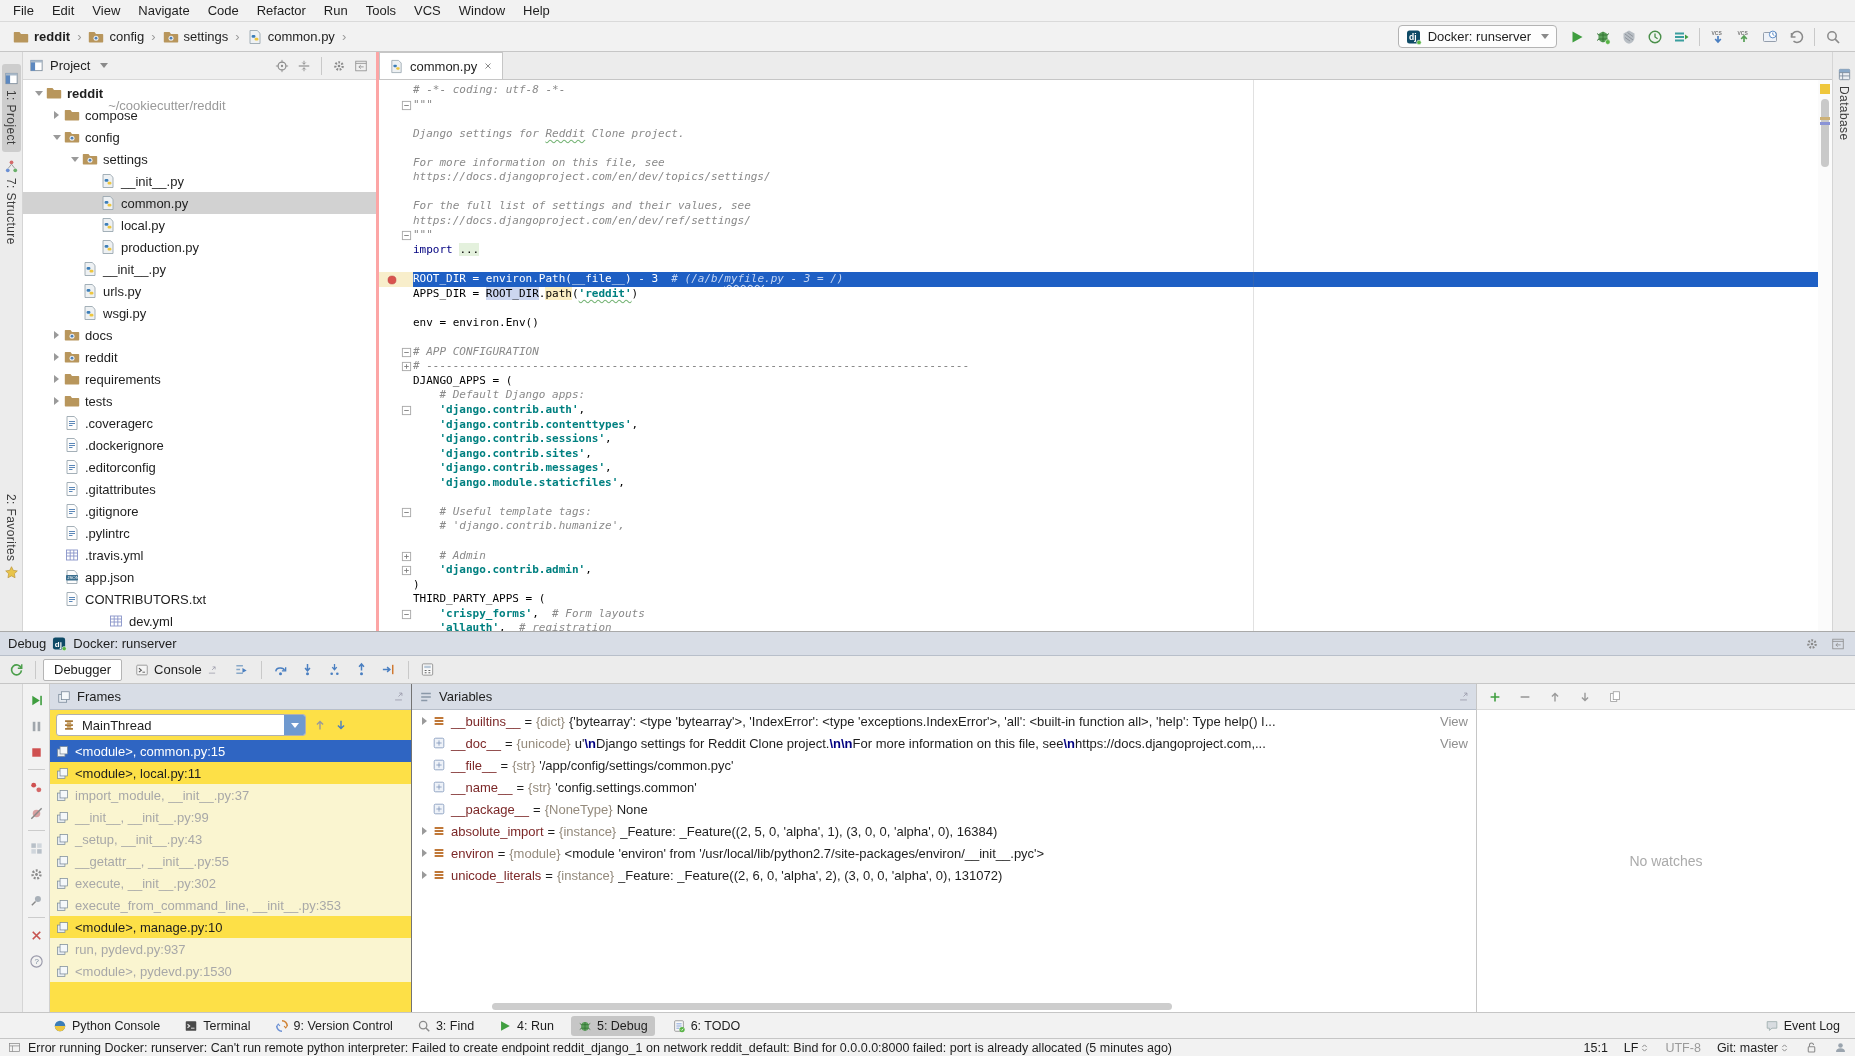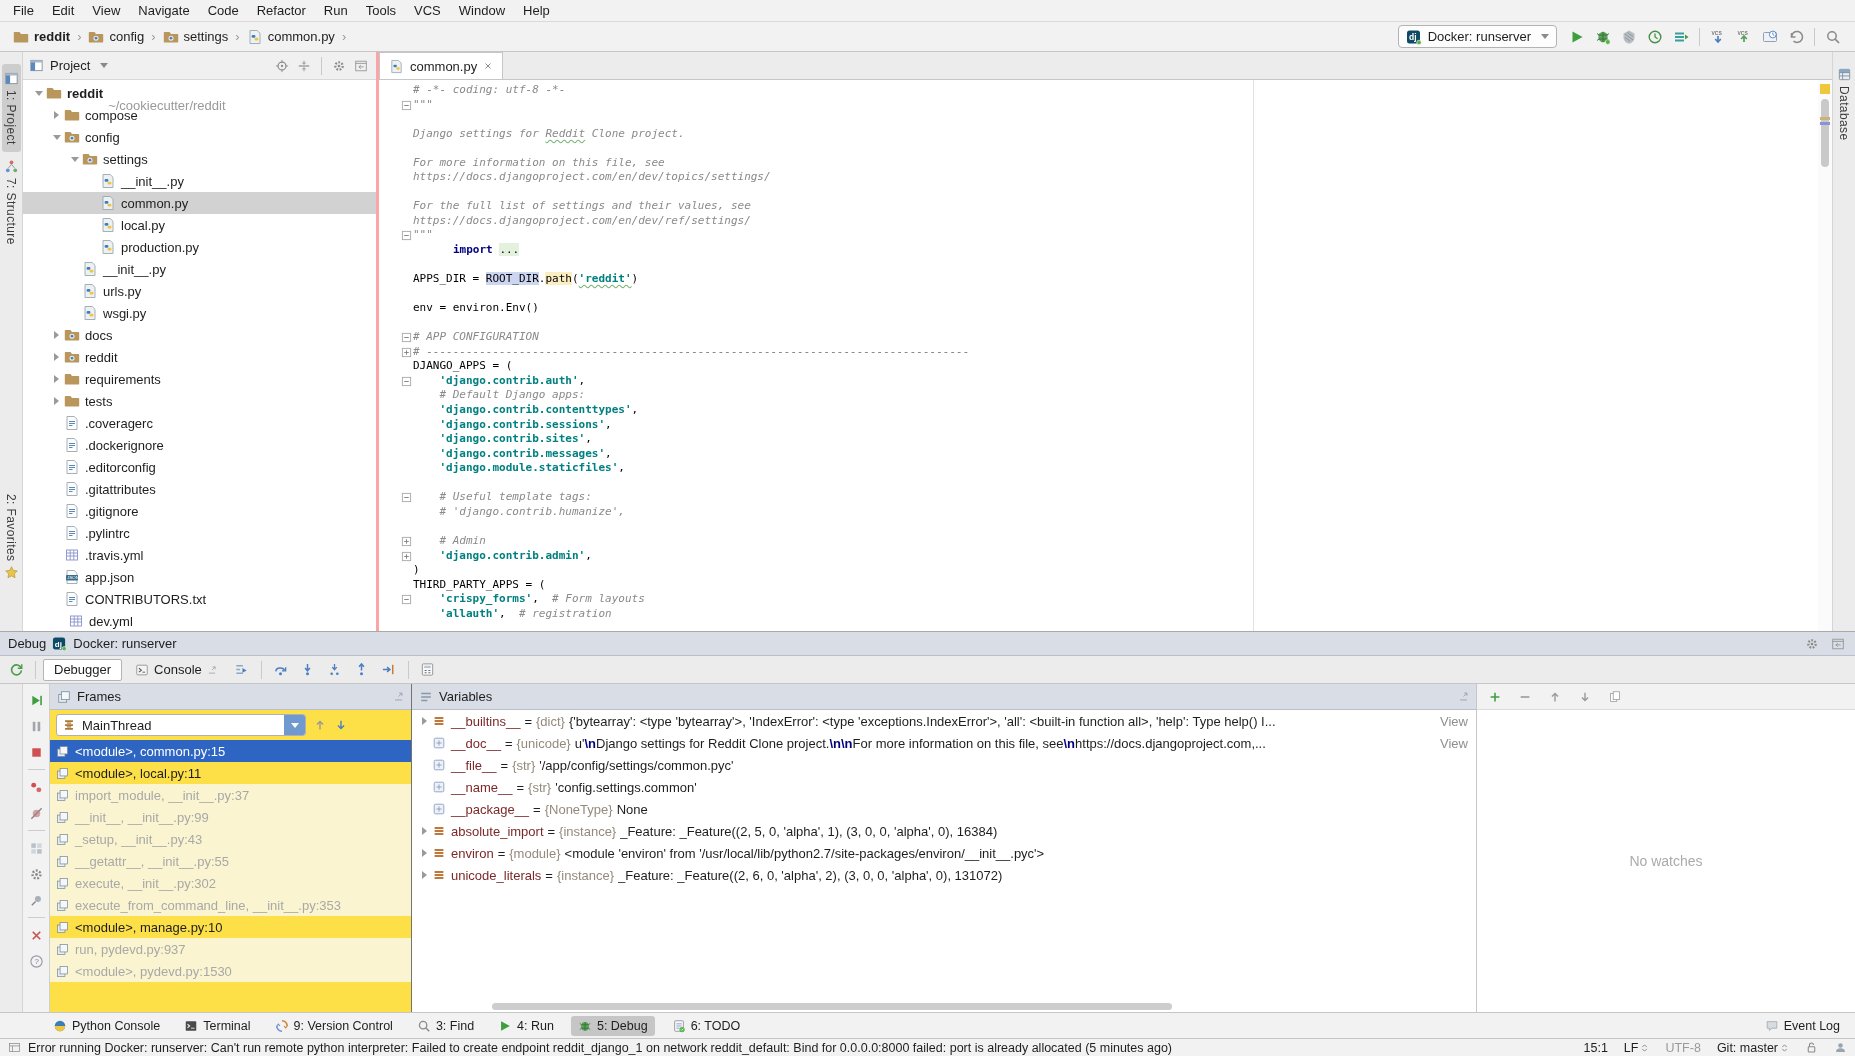--- a/index.html
+++ b/index.html
@@ -55,21 +55,21 @@
 .margin-guide { position:absolute; left:874px; top:0; bottom:0; width:1px; background:rgba(120,120,120,.22); z-index:4; }
 .code-line { display:flex; height:14.55px; line-height:14.55px; white-space:pre; }
 .gutter { width:34px; flex:none; position:relative; }
 .gutter.execg { background:#f8eecb; }
 .bp-dot { position:absolute; left:7px; top:1.5px; }
 .foldm { position:absolute; right:1px; top:2px; }
 .code-text { flex:1; min-width:0; }
 .code-line.exec .code-text { background:#1e5fc4; color:#fff; }
 .c { color:#8a8a8a; font-style:italic; }
 .s { color:#008080; font-weight:bold; }
-.k { color:#000080; font-weight:bold;margin-left:40px; }
+.k { color:#000080; font-weight:normal; }
 .p { color:#000; }
 .f { background:#e4f1dd; color:#000; }
 .xp { color:#fff; }
 .xc { color:#c3d4f2; font-style:italic; }
 .hv { background:#ccd6f0; }
 .hf { background:#fbeec3; }
 .typo { text-decoration:underline; text-decoration-style:wavy; text-decoration-color:#74b374; text-underline-offset:2px; }
 .typow { text-decoration:underline; text-decoration-style:wavy; text-decoration-color:rgba(255,255,255,.8); text-underline-offset:2px; }
 .err-stripe { position:absolute; right:0; top:0; bottom:0; width:14px; background:#fbfbfb; z-index:5; }
 .es-sq { position:absolute; left:2px; top:4px; width:10px; height:10px; background:#efc73c; }
@@ -591,21 +591,21 @@
           <div class="tree-row" style="padding-left: 26px;">
             <span class="chev"></span>
             <span class="icn">
               <svg width="16" height="16" viewBox="0 0 16 16">
                 <path d="M3 1.5h7.2L13 4.3V14.5H3z" fill="#fdfdfd" stroke="#9aa7b0" stroke-width="0.9"></path>
                 <path d="M5 6.5h6M5 8.5h6M5 10.5h3.5" stroke="#5b87b8" stroke-width="1"></path>
               </svg>
             </span>
             <span class="tree-label">CONTRIBUTORS.txt</span>
           </div>
-          <div class="tree-row" style="padding-left: 30px;">
+          <div class="tree-row" style="padding-left: 30px; margin-left: 40px;">
             <span class="chev"></span>
             <span class="icn">
               <svg width="16" height="16" viewBox="0 0 16 16">
                 <rect x="2.5" y="3" width="11" height="10" fill="#fff" stroke="#8893c8" stroke-width="0.9"></rect>
                 <path d="M2.5 6h11M2.5 9h11M6.2 3v10M9.8 3v10" stroke="#8893c8" stroke-width="0.9"></path>
               </svg>
             </span>
             <span class="tree-label">dev.yml</span>
           </div>
         </div>
@@ -643,38 +643,41 @@
           <div class="code-line"><span class="gutter"></span><span class="code-text"><span class="c">https://docs.djangoproject.com/en/dev/topics/settings/</span></span></div>
           <div class="code-line"><span class="gutter"></span><span class="code-text"></span></div>
           <div class="code-line"><span class="gutter"></span><span class="code-text"><span class="c">For the full list of settings and their values, see</span></span></div>
           <div class="code-line"><span class="gutter"></span><span class="code-text"><span class="c">https://docs.djangoproject.com/en/dev/ref/settings/</span></span></div>
           <div class="code-line"><span class="gutter"><span class="foldm"><svg width="11" height="11" viewBox="0 0 12 12">
                   <rect x="1.5" y="1.5" width="9" height="9" fill="#fff" stroke="#a8a8a8"></rect>
                   <path d="M3.5 6h5" stroke="#808080"></path>
                 </svg></span></span><span class="code-text"><span class="c">"""</span></span></div>
           <div class="code-line"><span class="gutter"></span><span class="code-text"><span class="k">import</span><span class="p"> </span><span class="f">...</span></span></div>
           <div class="code-line"><span class="gutter"></span><span class="code-text"></span></div>
+          <div class="code-line exec"><span class="gutter execg"><span class="bp-dot"><svg width="12" height="12" viewBox="0 0 16 16">
+                  <circle cx="8" cy="8" r="5.4" fill="#d9534f" stroke="#b43c3c" stroke-width="0.6"></circle>
+                </svg></span></span><span class="code-text"><span class="xp">ROOT_DIR = environ.Path(__file__) - 3  </span><span class="xc"># (/a/b/</span><span class="xc typow">myfile</span><span class="xc">.py - 3 = /)</span></span></div>
           <div class="code-line"><span class="gutter"></span><span class="code-text"><span class="p">APPS_DIR = </span><span class="p hv">ROOT_DIR</span><span class="p">.</span><span class="p hf">path</span><span class="p">(</span><span class="s typo">'reddit'</span><span class="p">)</span></span></div>
           <div class="code-line"><span class="gutter"></span><span class="code-text"></span></div>
           <div class="code-line"><span class="gutter"></span><span class="code-text"><span class="p">env = environ.Env()</span></span></div>
           <div class="code-line"><span class="gutter"></span><span class="code-text"></span></div>
           <div class="code-line"><span class="gutter"><span class="foldm"><svg width="11" height="11" viewBox="0 0 12 12">
                   <rect x="1.5" y="1.5" width="9" height="9" fill="#fff" stroke="#a8a8a8"></rect>
                   <path d="M3.5 6h5" stroke="#808080"></path>
                 </svg></span></span><span class="code-text"><span class="c"># APP CONFIGURATION</span></span></div>
           <div class="code-line"><span class="gutter"><span class="foldm"><svg width="11" height="11" viewBox="0 0 12 12">
                   <rect x="1.5" y="1.5" width="9" height="9" fill="#fff" stroke="#a8a8a8"></rect>
                   <path d="M3.5 6h5M6 3.5v5" stroke="#808080"></path>
                 </svg></span></span><span class="code-text"><span class="c"># ----------------------------------------------------------------------------------</span></span></div>
           <div class="code-line"><span class="gutter"></span><span class="code-text"><span class="p">DJANGO_APPS = (</span></span></div>
+          <div class="code-line"><span class="gutter"></span><span class="code-text"><span class="c">    # Default Django apps:</span></span></div>
           <div class="code-line"><span class="gutter"><span class="foldm"><svg width="11" height="11" viewBox="0 0 12 12">
                   <rect x="1.5" y="1.5" width="9" height="9" fill="#fff" stroke="#a8a8a8"></rect>
                   <path d="M3.5 6h5" stroke="#808080"></path>
                 </svg></span></span><span class="code-text"><span class="p">    </span><span class="s">'django.contrib.auth'</span><span class="p">,</span></span></div>
-          <div class="code-line"><span class="gutter"></span><span class="code-text"><span class="c">    # Default Django apps:</span></span></div>
           <div class="code-line"><span class="gutter"></span><span class="code-text"><span class="p">    </span><span class="s">'django.contrib.contenttypes'</span><span class="p">,</span></span></div>
           <div class="code-line"><span class="gutter"></span><span class="code-text"><span class="p">    </span><span class="s">'django.contrib.sessions'</span><span class="p">,</span></span></div>
           <div class="code-line"><span class="gutter"></span><span class="code-text"><span class="p">    </span><span class="s">'django.contrib.sites'</span><span class="p">,</span></span></div>
           <div class="code-line"><span class="gutter"></span><span class="code-text"><span class="p">    </span><span class="s">'django.contrib.messages'</span><span class="p">,</span></span></div>
           <div class="code-line"><span class="gutter"></span><span class="code-text"><span class="p">    </span><span class="s">'django.module.staticfiles'</span><span class="p">,</span></span></div>
           <div class="code-line"><span class="gutter"></span><span class="code-text"></span></div>
           <div class="code-line"><span class="gutter"><span class="foldm"><svg width="11" height="11" viewBox="0 0 12 12">
                   <rect x="1.5" y="1.5" width="9" height="9" fill="#fff" stroke="#a8a8a8"></rect>
                   <path d="M3.5 6h5" stroke="#808080"></path>
                 </svg></span></span><span class="code-text"><span class="c">    # Useful template tags:</span></span></div>

